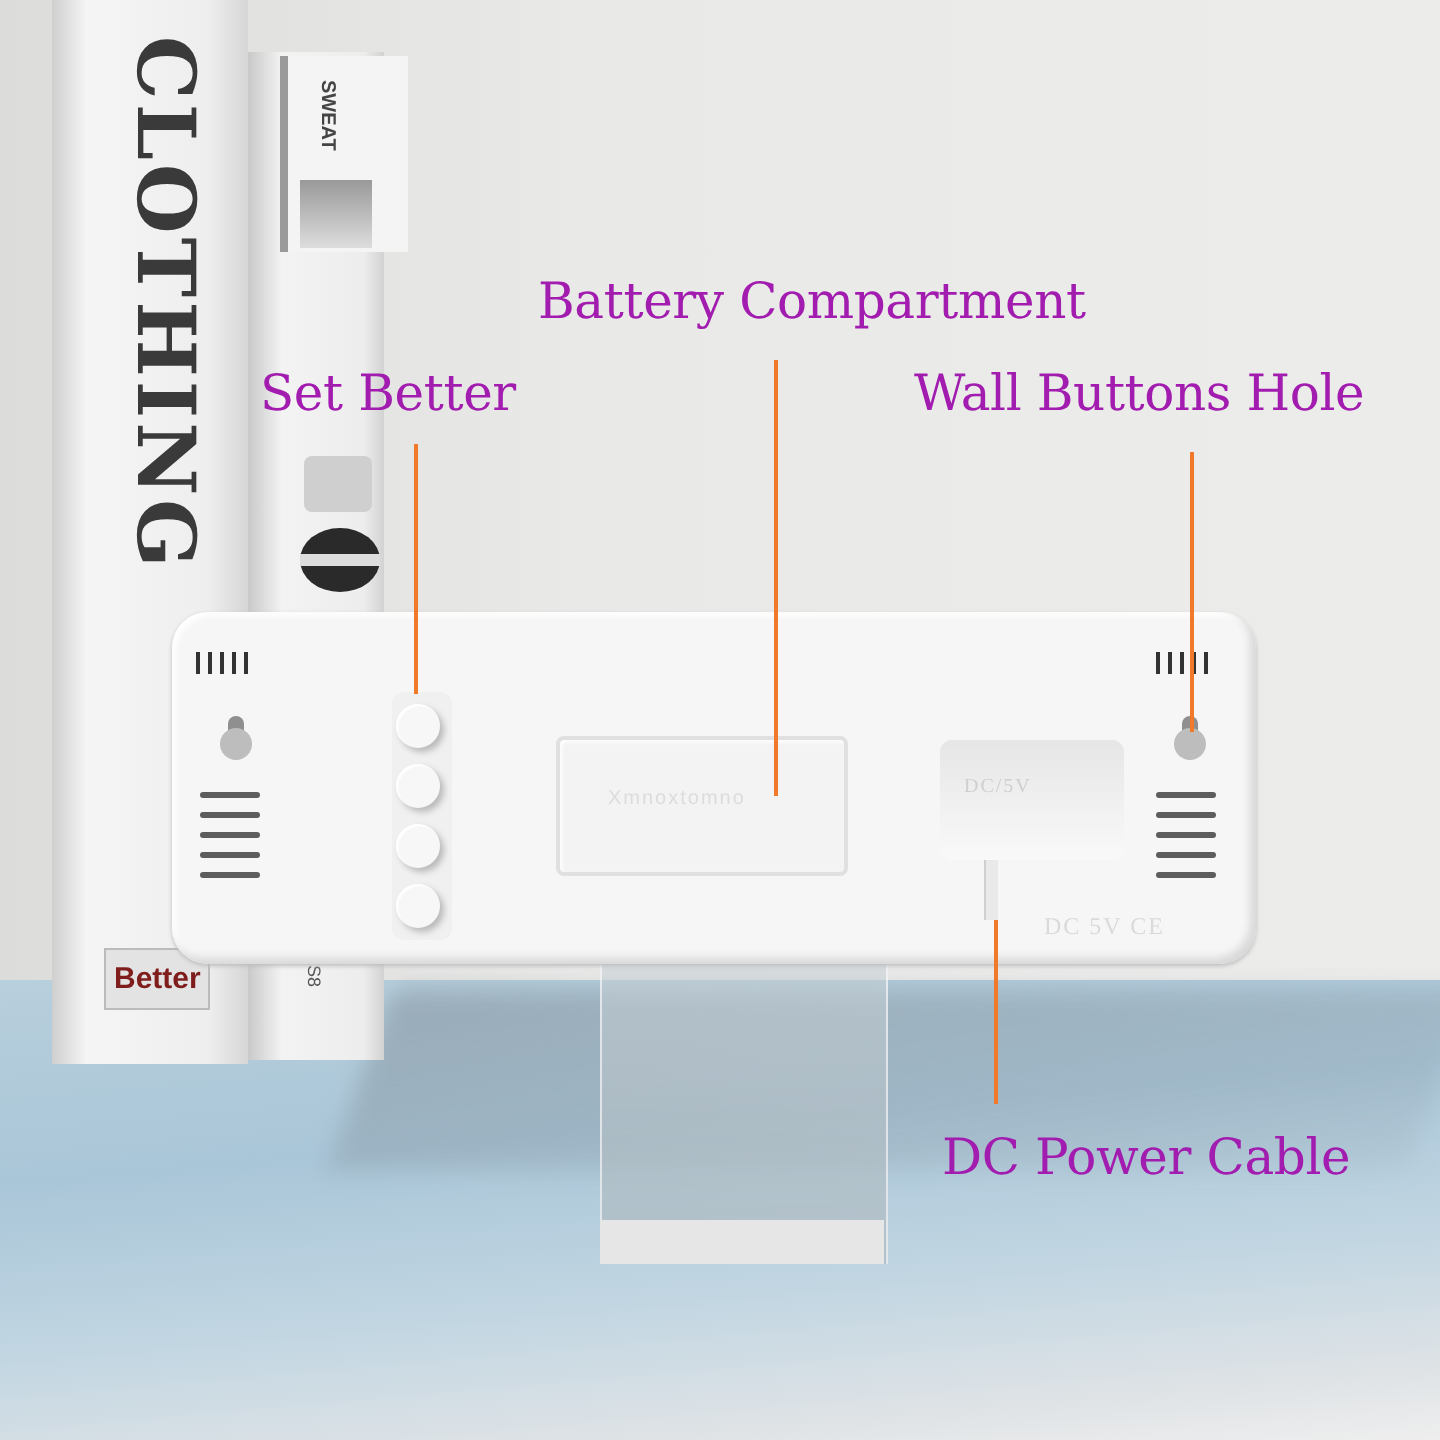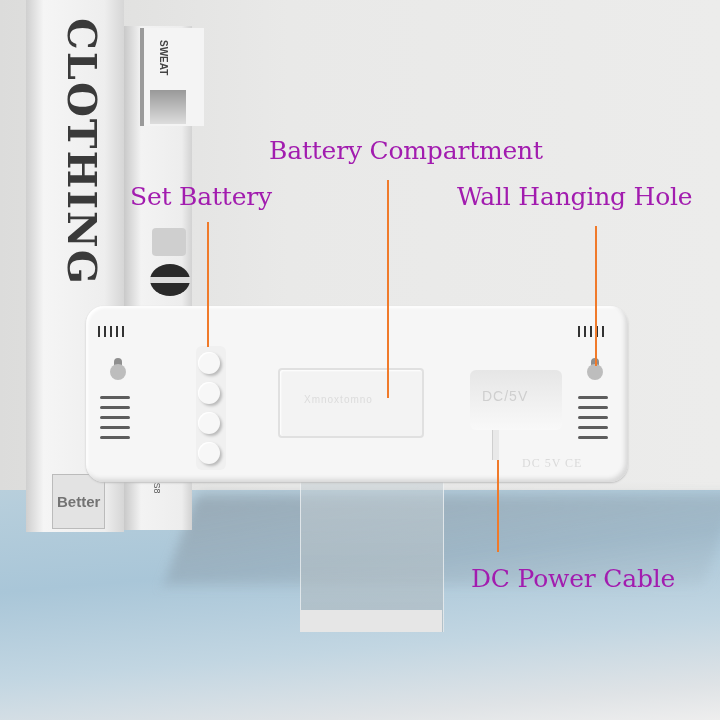--- a/index.html
+++ b/index.html
@@ -2,21 +2,21 @@
 <html><head>
 <meta charset="utf-8">
 <style>
   html,body{margin:0;padding:0;}
   body{width:720px;height:720px;position:relative;overflow:hidden;background:#e7e7e6;font-family:"DejaVu Serif","Liberation Serif",serif;}
   .bg-wall{position:absolute;left:0;top:0;width:720px;height:520px;background:linear-gradient(90deg,#dcdcdb 0%,#e9e9e8 40%,#ececeb 100%);}
   .bg-cloth{position:absolute;left:0;top:490px;width:720px;height:230px;background:linear-gradient(175deg,#b8cfdc 0%,#a9c6d8 35%,#c2d6e2 65%,#dfe3e6 88%,#eeeeee 100%);}
   .cloth-shadow{position:absolute;left:180px;top:495px;width:540px;height:90px;background:linear-gradient(170deg,rgba(120,130,140,.45),rgba(150,165,175,.15));transform:skewX(-20deg);filter:blur(6px);}
   .book1{position:absolute;left:26px;top:0;width:98px;height:532px;background:linear-gradient(90deg,#cfcfcf 0%,#f5f5f5 18%,#eeeeee 80%,#d6d6d6 100%);}
   .book1-spine-text{position:absolute;left:46px;top:18px;width:60px;height:250px;writing-mode:vertical-rl;font-size:40px;letter-spacing:2px;color:#3a3a3a;font-weight:bold;text-align:start;}
-  .book1-label{position:absolute;left:52px;top:474px;padding:18px 4px;border:1px solid #bbb;background:#e3e3e3;color:#737373;font-family:"Liberation Sans",sans-serif;font-size:15px;font-weight:bold;}
+  .book1-label{position:absolute;left:52px;top:474px;padding:6px 4px;border:1px solid #bbb;background:#e3e3e3;color:#7f1d1d;font-family:"Liberation Sans",sans-serif;font-size:15px;font-weight:bold;}
   .book2{position:absolute;left:124px;top:26px;width:68px;height:504px;background:linear-gradient(90deg,#c9c9c9 0%,#f3f3f3 25%,#ededed 85%,#d2d2d2 100%);}
   .book2-top{position:absolute;left:140px;top:28px;width:60px;height:98px;background:#f4f4f4;border-left:4px solid #9a9a9a;}
   .book2-sweat{position:absolute;left:158px;top:40px;writing-mode:vertical-rl;font-family:"Liberation Sans",sans-serif;font-size:10px;font-weight:bold;color:#444;}
   .book2-big{position:absolute;left:150px;top:90px;width:36px;height:34px;background:linear-gradient(180deg,#999,#ddd);}
   .book2-ro{position:absolute;left:146px;top:228px;width:46px;height:72px;}
   .book2-ro .r{position:absolute;left:6px;top:0;width:34px;height:28px;background:#cfcfcf;border-radius:4px;}
   .book2-ro .o{position:absolute;left:4px;top:36px;width:40px;height:32px;border-radius:50%;background:#2a2a2a;}
   .book2-ro .o::after{content:"";position:absolute;left:0;top:13px;width:40px;height:6px;background:#ddd;}
   .book2-small{position:absolute;left:152px;top:470px;writing-mode:vertical-rl;font-family:"Liberation Sans",sans-serif;font-size:9px;color:#555;}
   .stand{position:absolute;left:300px;top:478px;width:142px;height:154px;background:linear-gradient(180deg,rgba(200,210,215,.55),rgba(170,180,185,.6));border-left:1px solid rgba(255,255,255,.6);border-right:1px solid rgba(255,255,255,.6);}
@@ -27,21 +27,21 @@
   .hang-hole{position:absolute;width:16px;height:22px;}
   .hang-hole::before{content:"";position:absolute;left:4px;top:0;width:8px;height:10px;background:#8f8f8f;border-radius:4px 4px 0 0;}
   .hang-hole::after{content:"";position:absolute;left:0;top:6px;width:16px;height:16px;background:#bdbdbd;border-radius:50%;}
   .vents-side{position:absolute;display:flex;flex-direction:column;gap:7px;}
   .vents-side i{display:block;width:30px;height:3px;background:#5d5d5d;border-radius:2px;}
   .btn-strip{position:absolute;left:196px;top:346px;width:30px;height:124px;background:#f0f0f0;border-radius:6px;}
   .set-btn{position:absolute;width:22px;height:22px;border-radius:50%;background:#f7f7f7;box-shadow:2px 2px 3px #b9b9b9,inset 1px 1px 1px #fff;}
   .battery{position:absolute;left:278px;top:368px;width:142px;height:66px;border:2px solid #e0e0e0;border-radius:4px;background:#f3f3f3;box-shadow:inset 1px 1px 2px #fff;}
   .battery-text{position:absolute;left:24px;top:24px;font-family:"Liberation Sans",sans-serif;font-size:10px;color:#dcdcdc;letter-spacing:1px;}
   .dc-plug{position:absolute;left:470px;top:370px;width:92px;height:60px;background:linear-gradient(180deg,#e6e6e6,#f9f9f9);border-radius:6px;}
-  .dc-plug-text{position:absolute;left:12px;top:18px;font-family:Liberation Sans, sans-serif;font-size:14px;color:#cfcfcf;letter-spacing:1px;text-align:center;}
+  .dc-plug-text{position:absolute;left:12px;top:18px;font-family:Liberation Serif, serif;font-size:10px;color:#cfcfcf;letter-spacing:1px;text-align:center;}
   .model-text{position:absolute;left:522px;top:456px;font-family:Liberation Serif, serif;font-size:12px;color:#dadada;letter-spacing:1px;}
   .cable{position:absolute;left:492px;top:430px;width:6px;height:30px;background:#e9e9e9;border-left:1px solid #cfcfcf;}
   .leader{position:absolute;width:2px;background:#f07a2a;}
   .label{position:absolute;font-family:"DejaVu Serif","Liberation Serif",serif;font-size:25px;color:#a21caf;white-space:nowrap;letter-spacing:-0.2px;}
 </style>
 </head>
 <body>
 
 <div class="bg-wall"></div>
 <div class="bg-cloth"></div>
@@ -113,15 +113,15 @@
 </div>
 <div class="cable"></div>
 <div class="model-text">DC 5V  CE</div>
 
 <div class="leader" style="left:387px;top:180px;height:218px;"></div>
 <div class="leader" style="left:207px;top:222px;height:125px;"></div>
 <div class="leader" style="left:595px;top:226px;height:140px;"></div>
 <div class="leader" style="left:497px;top:460px;height:92px;"></div>
 
 <div class="label" style="left:269px;top:136px;">Battery Compartment</div>
-<div class="label" style="left:130px;top:182px;">Set Battery</div>
-<div class="label" style="left:457px;top:182px;">Wall Hanging Hole</div>
+<div class="label" style="left:130px;top:182px;">Set Better</div>
+<div class="label" style="left:457px;top:182px;">Wall Buttons Hole</div>
 <div class="label" style="left:446px;top:564px;margin-left:25px;">DC Power Cable</div>
 
 </body></html>

